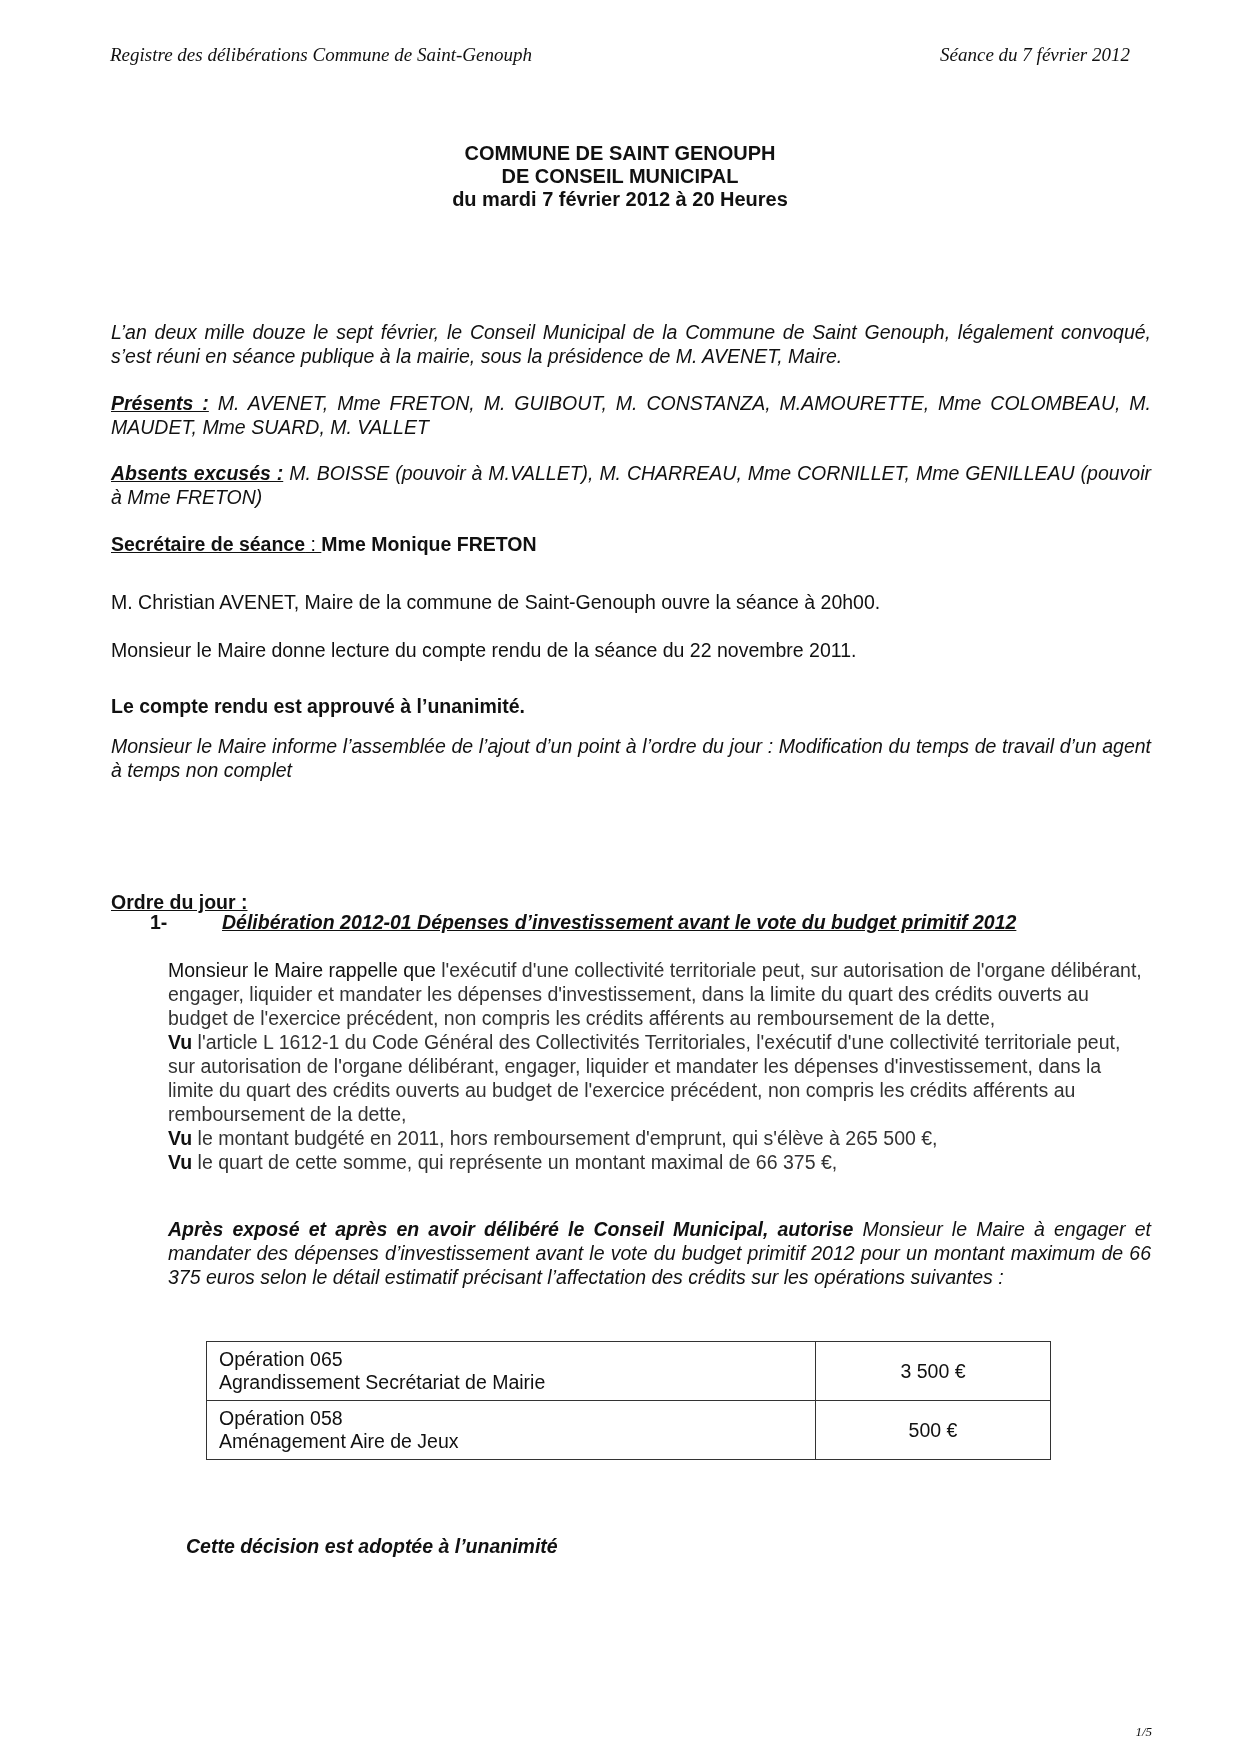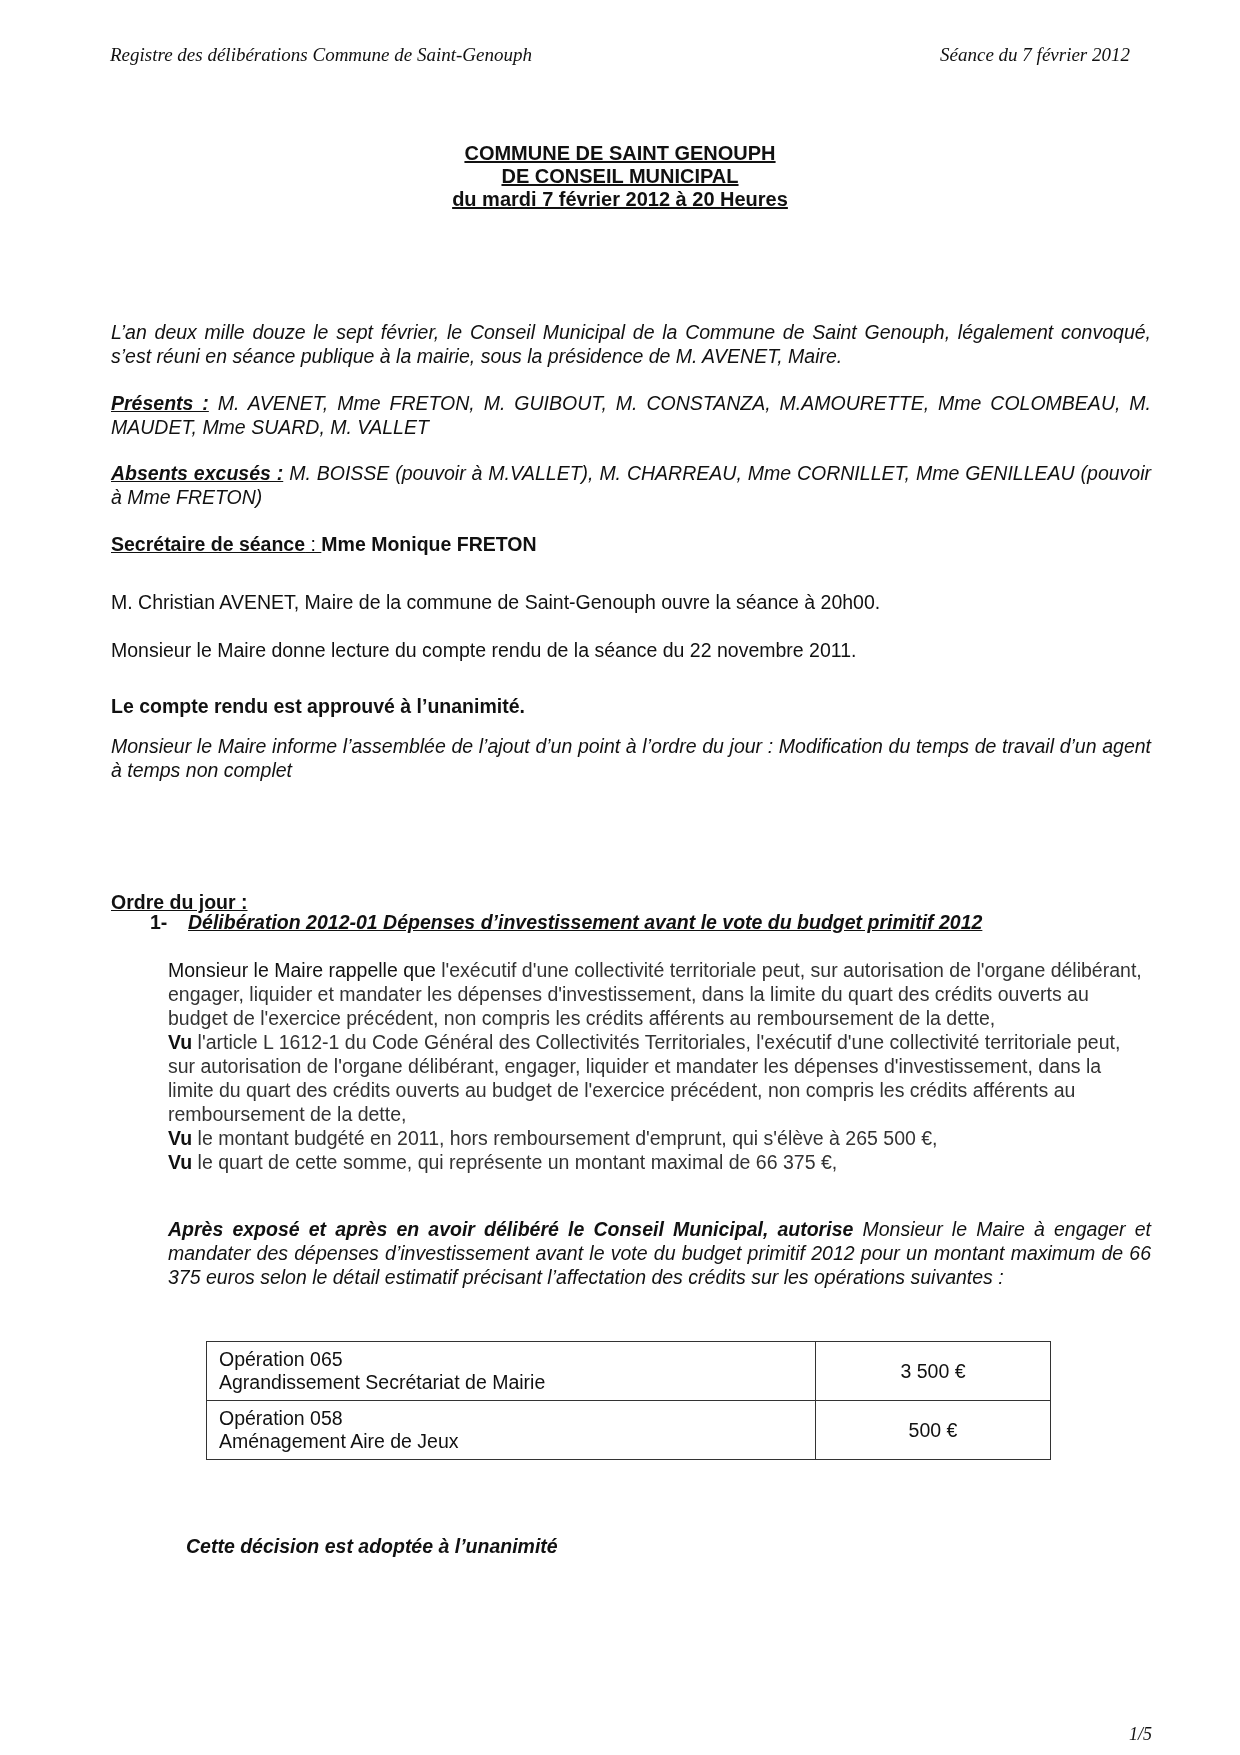--- a/index.html
+++ b/index.html
@@ -9,39 +9,39 @@
   }
   .run-head {
     position: absolute; top: 44px; left: 110px; right: 110px;
     display: flex; justify-content: space-between;
     font-family: "Liberation Serif", serif; font-style: italic; font-size: 19px; gap: 36px;
   }
   .title-block {
     position: absolute; top: 142px; left: 0; right: 0; text-align: center;
     font-weight: bold; font-size: 20px; line-height: 23px;
   }
-  .title-block div { text-decoration: underline; }
+  .title-block div { }
   .body-text { position: absolute; left: 111px; width: 1040px; font-size: 19.5px; line-height: 24px; }
   .just { text-align: justify; text-align-last: left; font-style: italic; }
   .u { text-decoration: underline; }
   .b { font-weight: bold; margin-top: 32px; }
   .agenda-item { position: absolute; left: 150px; top: 911px; font-size: 19.5px; font-weight: bold; }
   .agenda-item .num { display: inline-block; width: 38px; }
-  .agenda-item .t { font-style: italic; text-decoration: underline; }
+  .agenda-item .t { font-style: italic; text-decoration: underline; margin-left: 34px; }
   .indent { left: 168px; width: 983px; }
   table.ops {
     position: absolute; left: 206px; top: 1341px; width: 845px;
     border-collapse: collapse; font-size: 19.5px;
   }
   table.ops td { border: 1.5px solid #333; padding: 6px 12px; line-height: 23px; }
   table.ops td.amt { width: 210px; text-align: center; vertical-align: middle; }
   .decision { position: absolute; left: 186px; top: 1535px; font-size: 19.5px; font-weight: bold; font-style: italic; }
   .page-num {
     position: absolute; right: 88px; top: 1724px;
-    font-family: "Liberation Serif", serif; font-style: italic; font-size: 18px; margin-left: 9px;
+    font-family: "Liberation Serif", serif; font-style: italic; font-size: 13px; margin-left: 9px;
   }
 </style>
 </head>
 <body>
 
 <div class="run-head">
   <span>Registre des délibérations Commune de Saint-Genouph</span>
   <span>Séance du 7 février 2012</span>
 </div>
 

